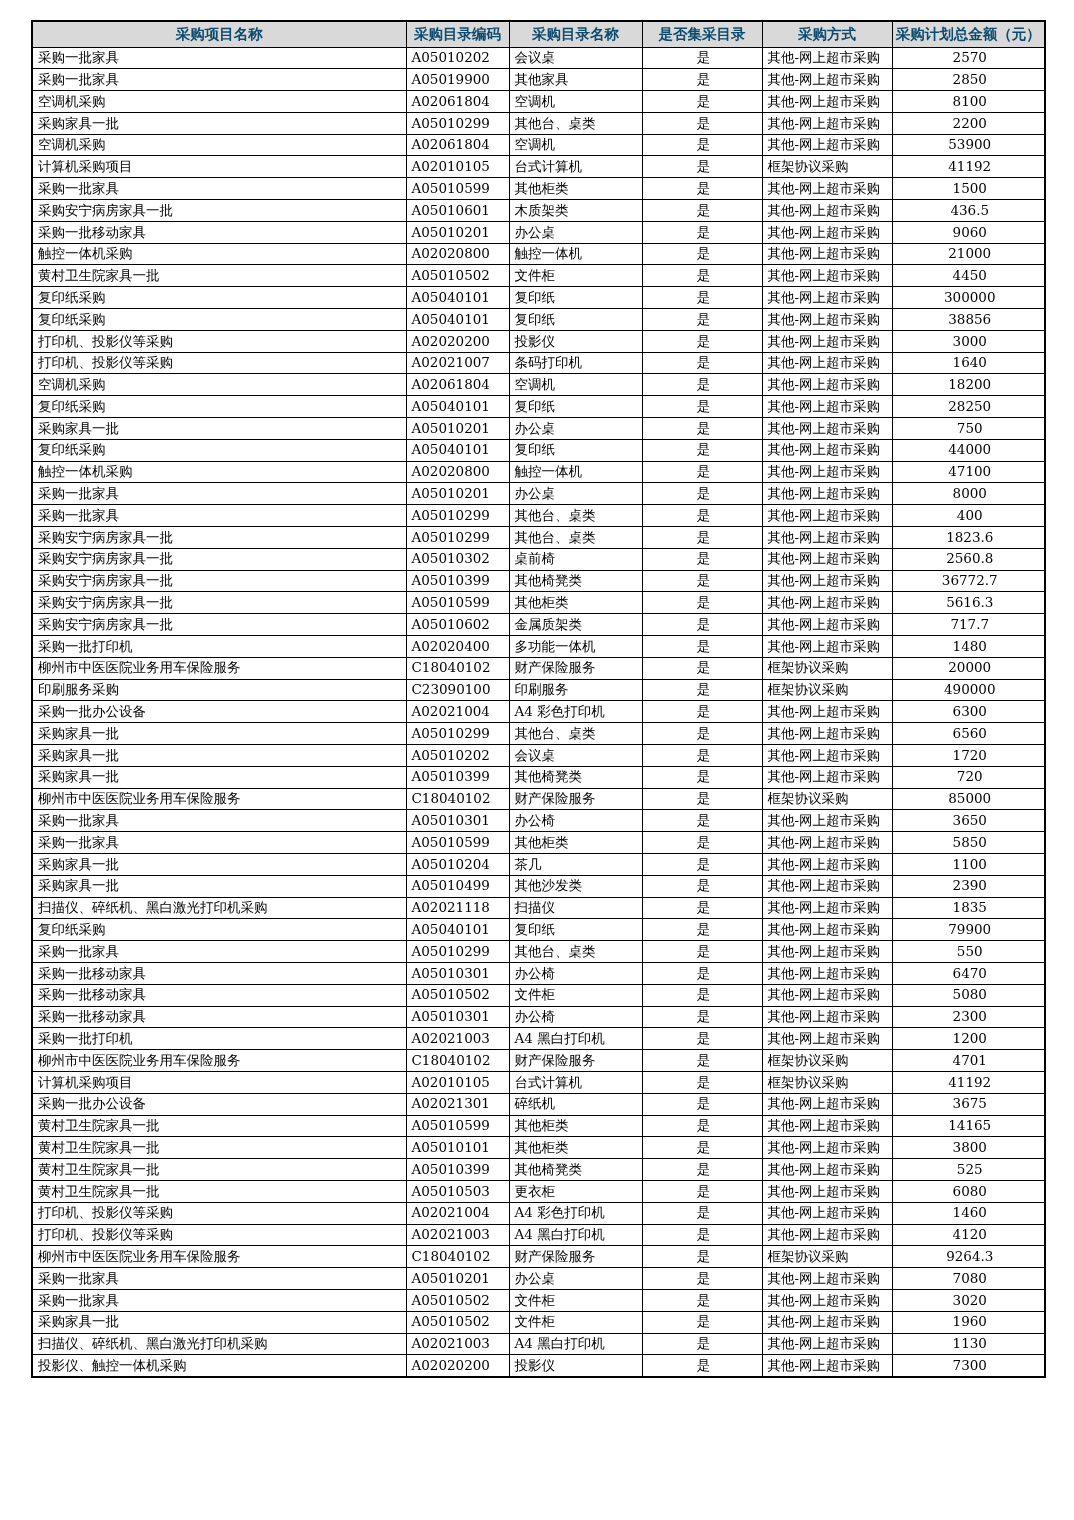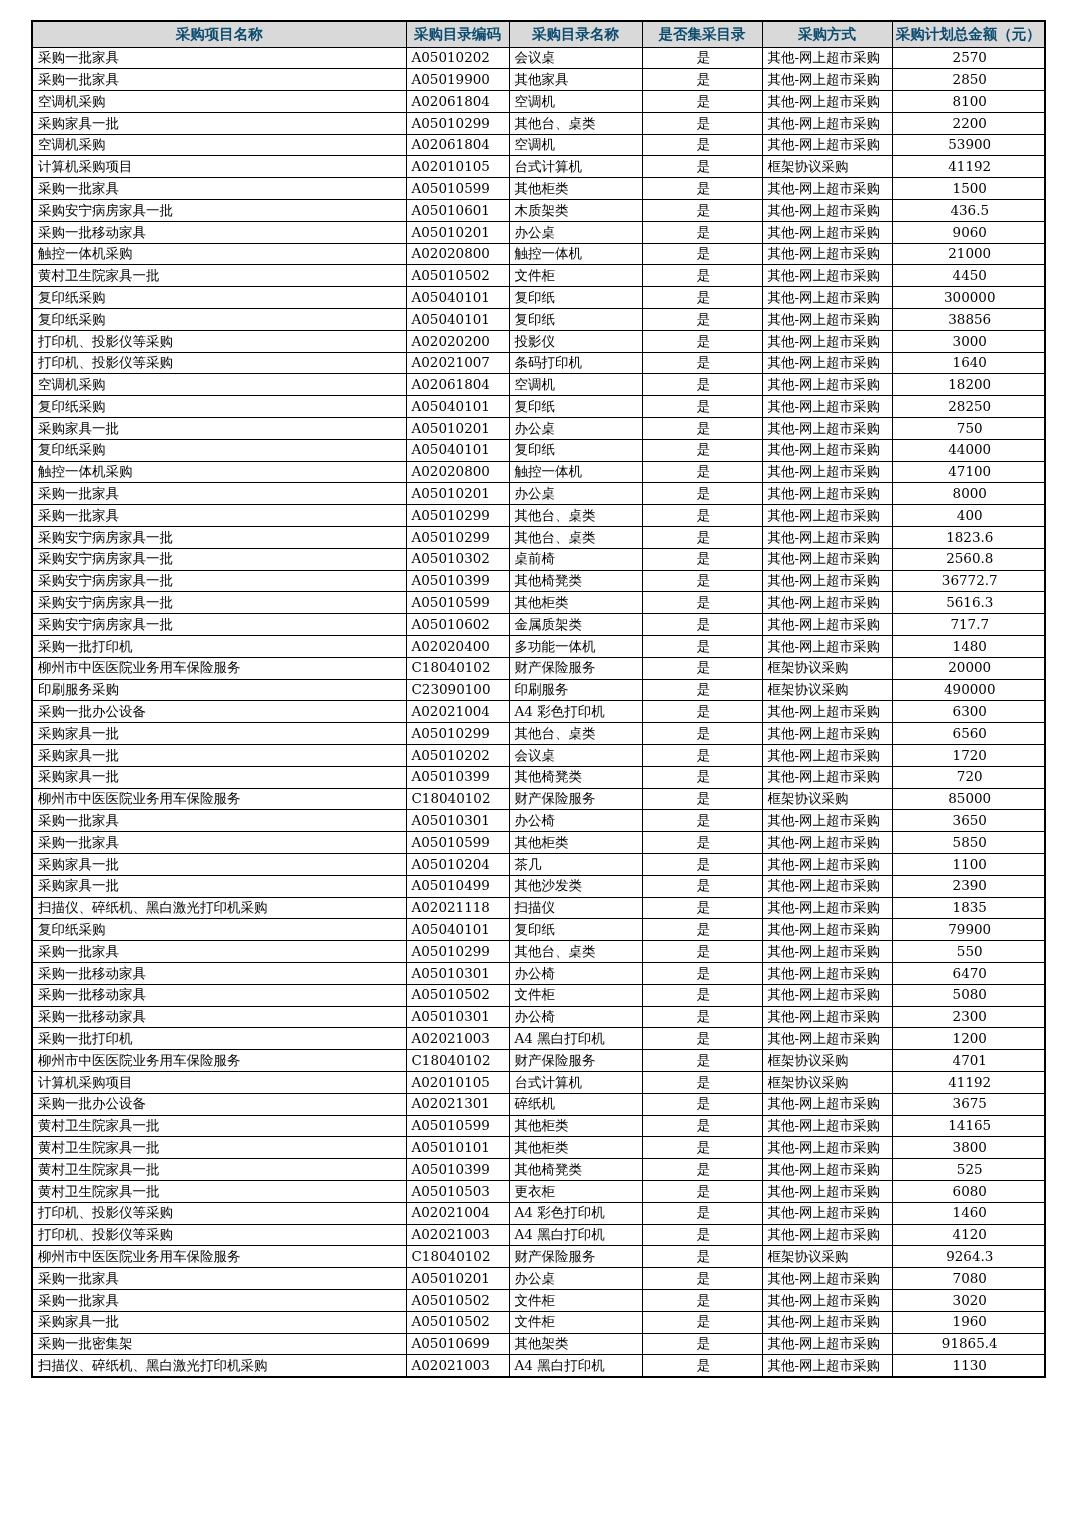--- a/index.html
+++ b/index.html
@@ -548,30 +548,30 @@
   </tr>
         <tr>
     <td>采购家具一批</td>
     <td>A05010502</td>
     <td>文件柜</td>
     <td class="align-center">是</td>
     <td>其他-网上超市采购</td>
     <td class="align-center">1960</td>
   </tr>
         <tr>
-    <td>采购一批密集架</td>
-    <td>A05010699</td>
-    <td>其他架类</td>
-    <td class="align-center">是</td>
-    <td>其他-网上超市采购</td>
-    <td class="align-center">91865.4</td>
-  </tr>
-        <tr>
     <td>扫描仪、碎纸机、黑白激光打印机采购</td>
     <td>A02021003</td>
     <td>A4 黑白打印机</td>
     <td class="align-center">是</td>
     <td>其他-网上超市采购</td>
     <td class="align-center">1130</td>
+  </tr>
+        <tr>
+    <td>投影仪、触控一体机采购</td>
+    <td>A02020200</td>
+    <td>投影仪</td>
+    <td class="align-center">是</td>
+    <td>其他-网上超市采购</td>
+    <td class="align-center">7300</td>
   </tr>
       </tbody>
   </table>
 </div>
 
 </body></html>

